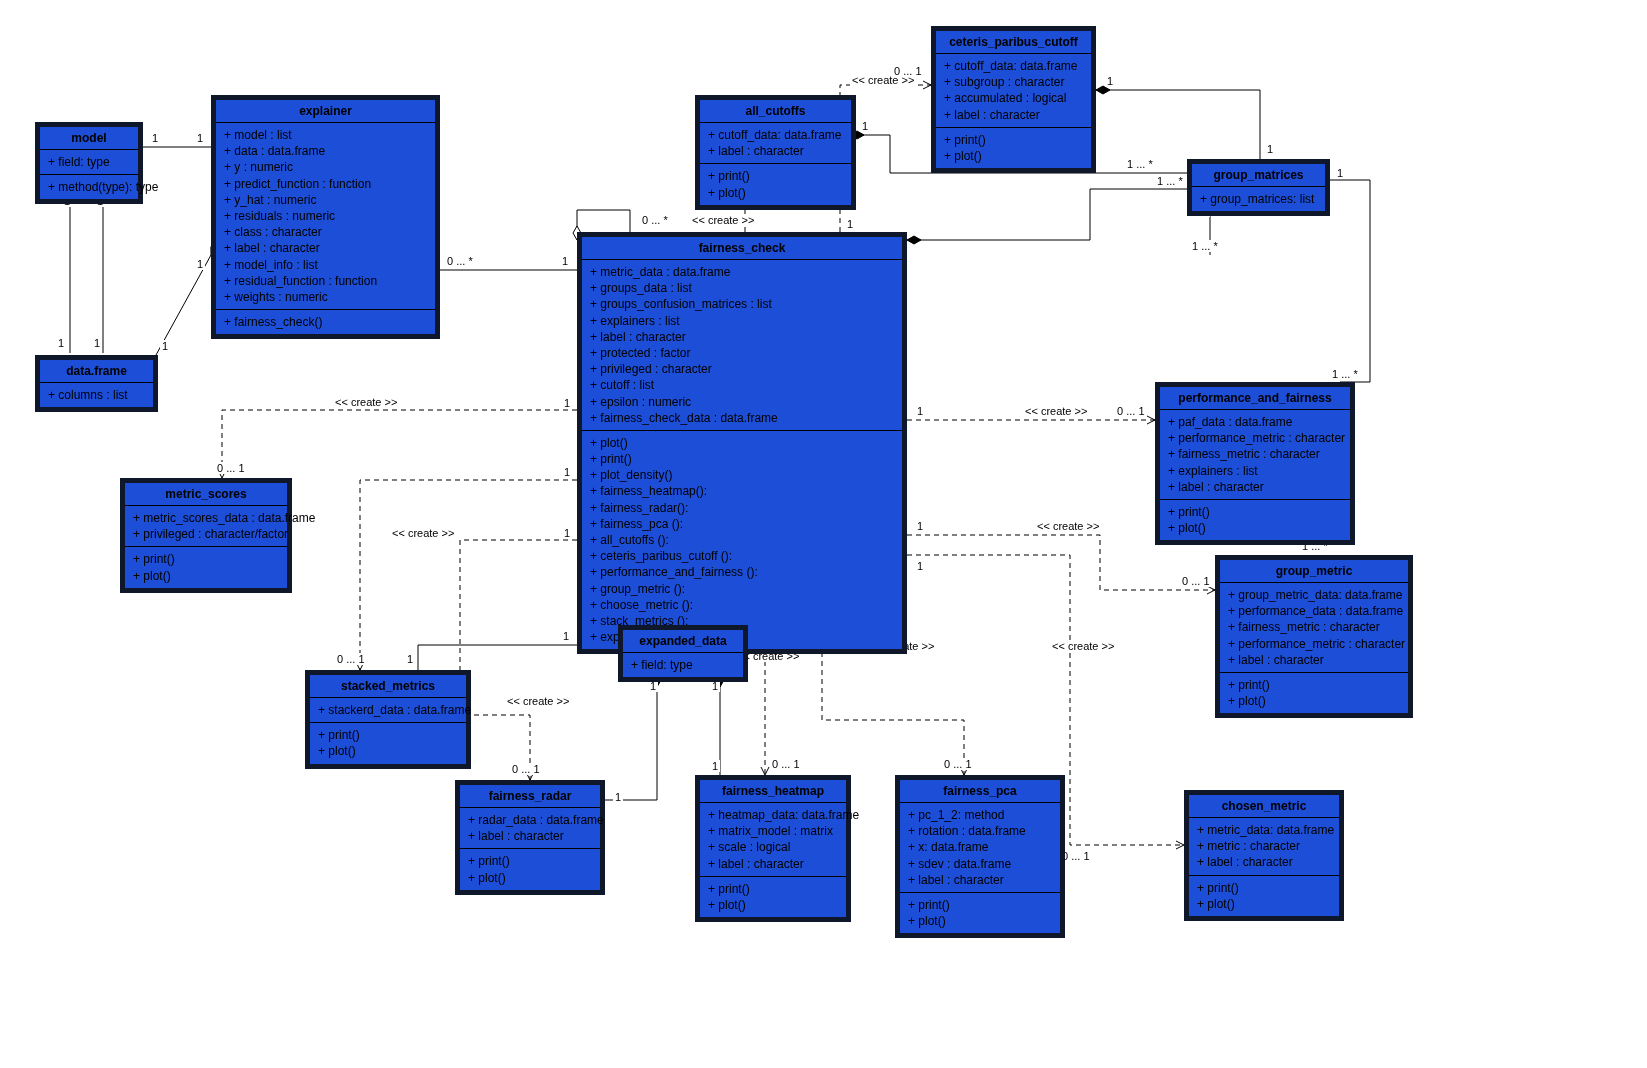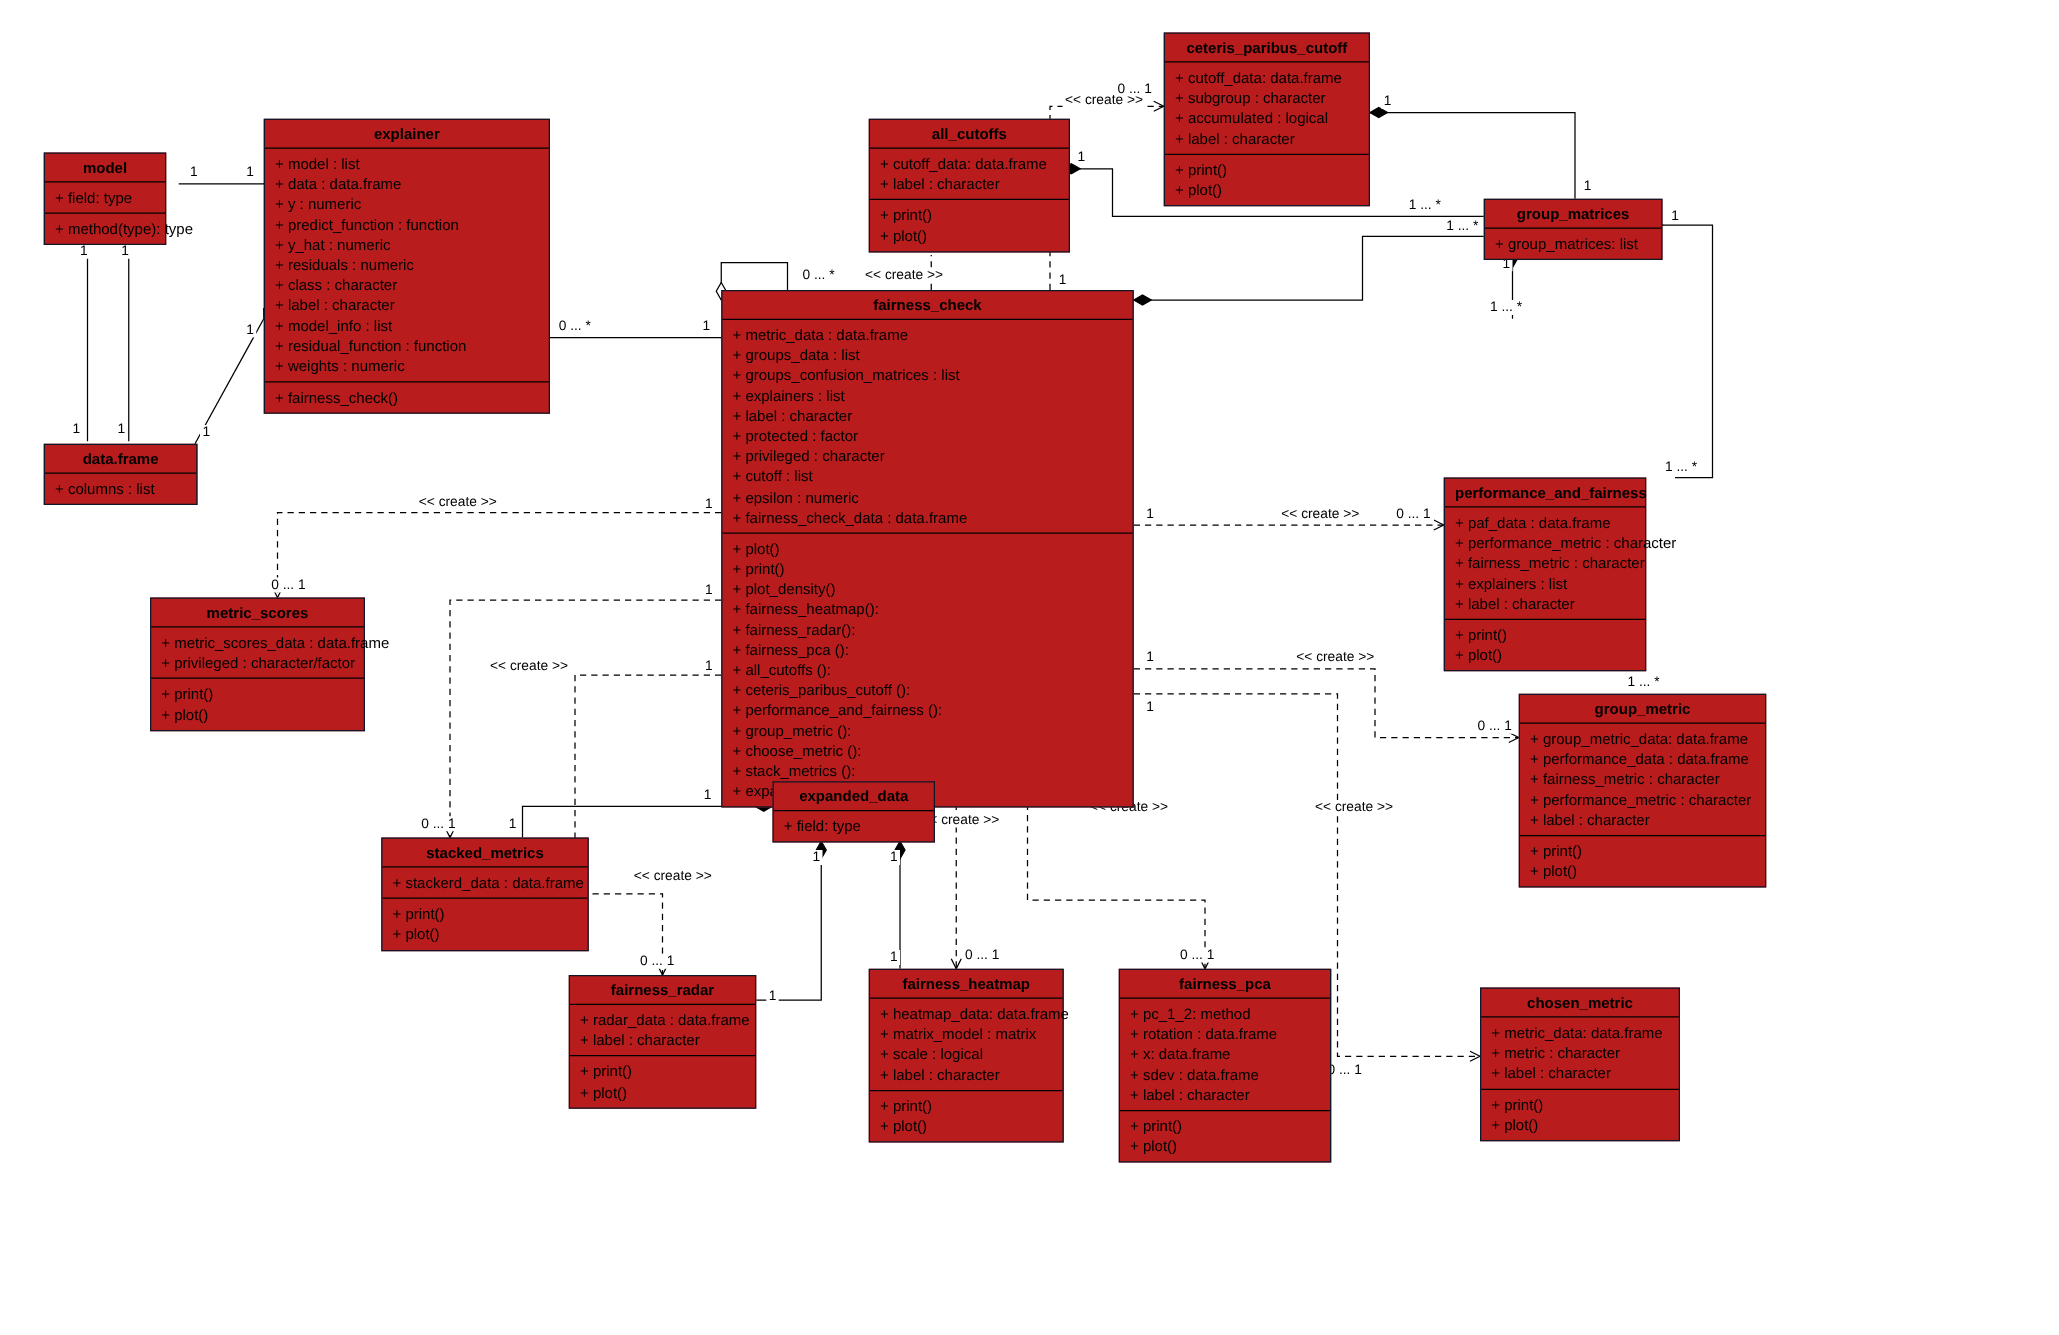--- a/index.html
+++ b/index.html
@@ -10,22 +10,22 @@
     font-size: 12px;
     color: #000;
   }
   .canvas {
     position: relative;
     width: 1647px;
     height: 1068px;
   }
   .uml {
     position: absolute;
-    border: 1px solid #0f172a;
-    background: #b91c1c;
+    border: 5px solid #0f172a;
+    background: #1d4ed8;
     box-sizing: border-box;
   }
   .uml .title {
     text-align: center;
     font-weight: bold;
     padding: 4px 8px;
     border-bottom: 1px solid #000;
     white-space: nowrap;
   }
   .uml .section {
@@ -176,21 +176,21 @@
   <div class="lbl" style="left:562px; top:527px;">1</div>
   <div class="lbl" style="left:505px; top:695px;">&lt;&lt; create &gt;&gt;</div>
   <div class="lbl" style="left:510px; top:763px;">0 ... 1</div>
   <div class="lbl" style="left:562px; top:466px;">1</div>
   <div class="lbl" style="left:390px; top:527px;">&lt;&lt; create &gt;&gt;</div>
   <div class="lbl" style="left:335px; top:653px;">0 ... 1</div>
   <div class="lbl" style="left:562px; top:397px;">1</div>
   <div class="lbl" style="left:333px; top:396px;">&lt;&lt; create &gt;&gt;</div>
   <div class="lbl" style="left:215px; top:462px;">0 ... 1</div>
 
-  <div class="uml" style="left:35px; top:122px; width:98px;">
+  <div class="uml" style="left:35px; top:122px; width:108px;">
     <div class="title">model</div>
     <div class="section">
         <div class="row">+ field: type</div>
       </div>
     <div class="section">
         <div class="row">+ method(type): type</div>
       </div>
   </div>
 
   <div class="uml" style="left:35px; top:355px; width:123px;">
@@ -278,21 +278,21 @@
   </div>
 
   <div class="uml" style="left:1187px; top:159px; width:143px;">
     <div class="title">group_matrices</div>
     <div class="section">
         <div class="row">+ group_matrices: list</div>
       </div>
   </div>
 
 
-  <div class="uml" style="left:1155px; top:382px; width:162px;">
+  <div class="uml" style="left:1155px; top:382px; width:200px;">
     <div class="title">performance_and_fairness</div>
     <div class="section">
       <div class="row">+ paf_data : data.frame</div>
       <div class="row">+ performance_metric : character</div>
       <div class="row">+ fairness_metric : character</div>
       <div class="row">+ explainers : list</div>
       <div class="row">+ label : character</div>
     </div>
     <div class="section">
       <div class="row">+ print()</div>

